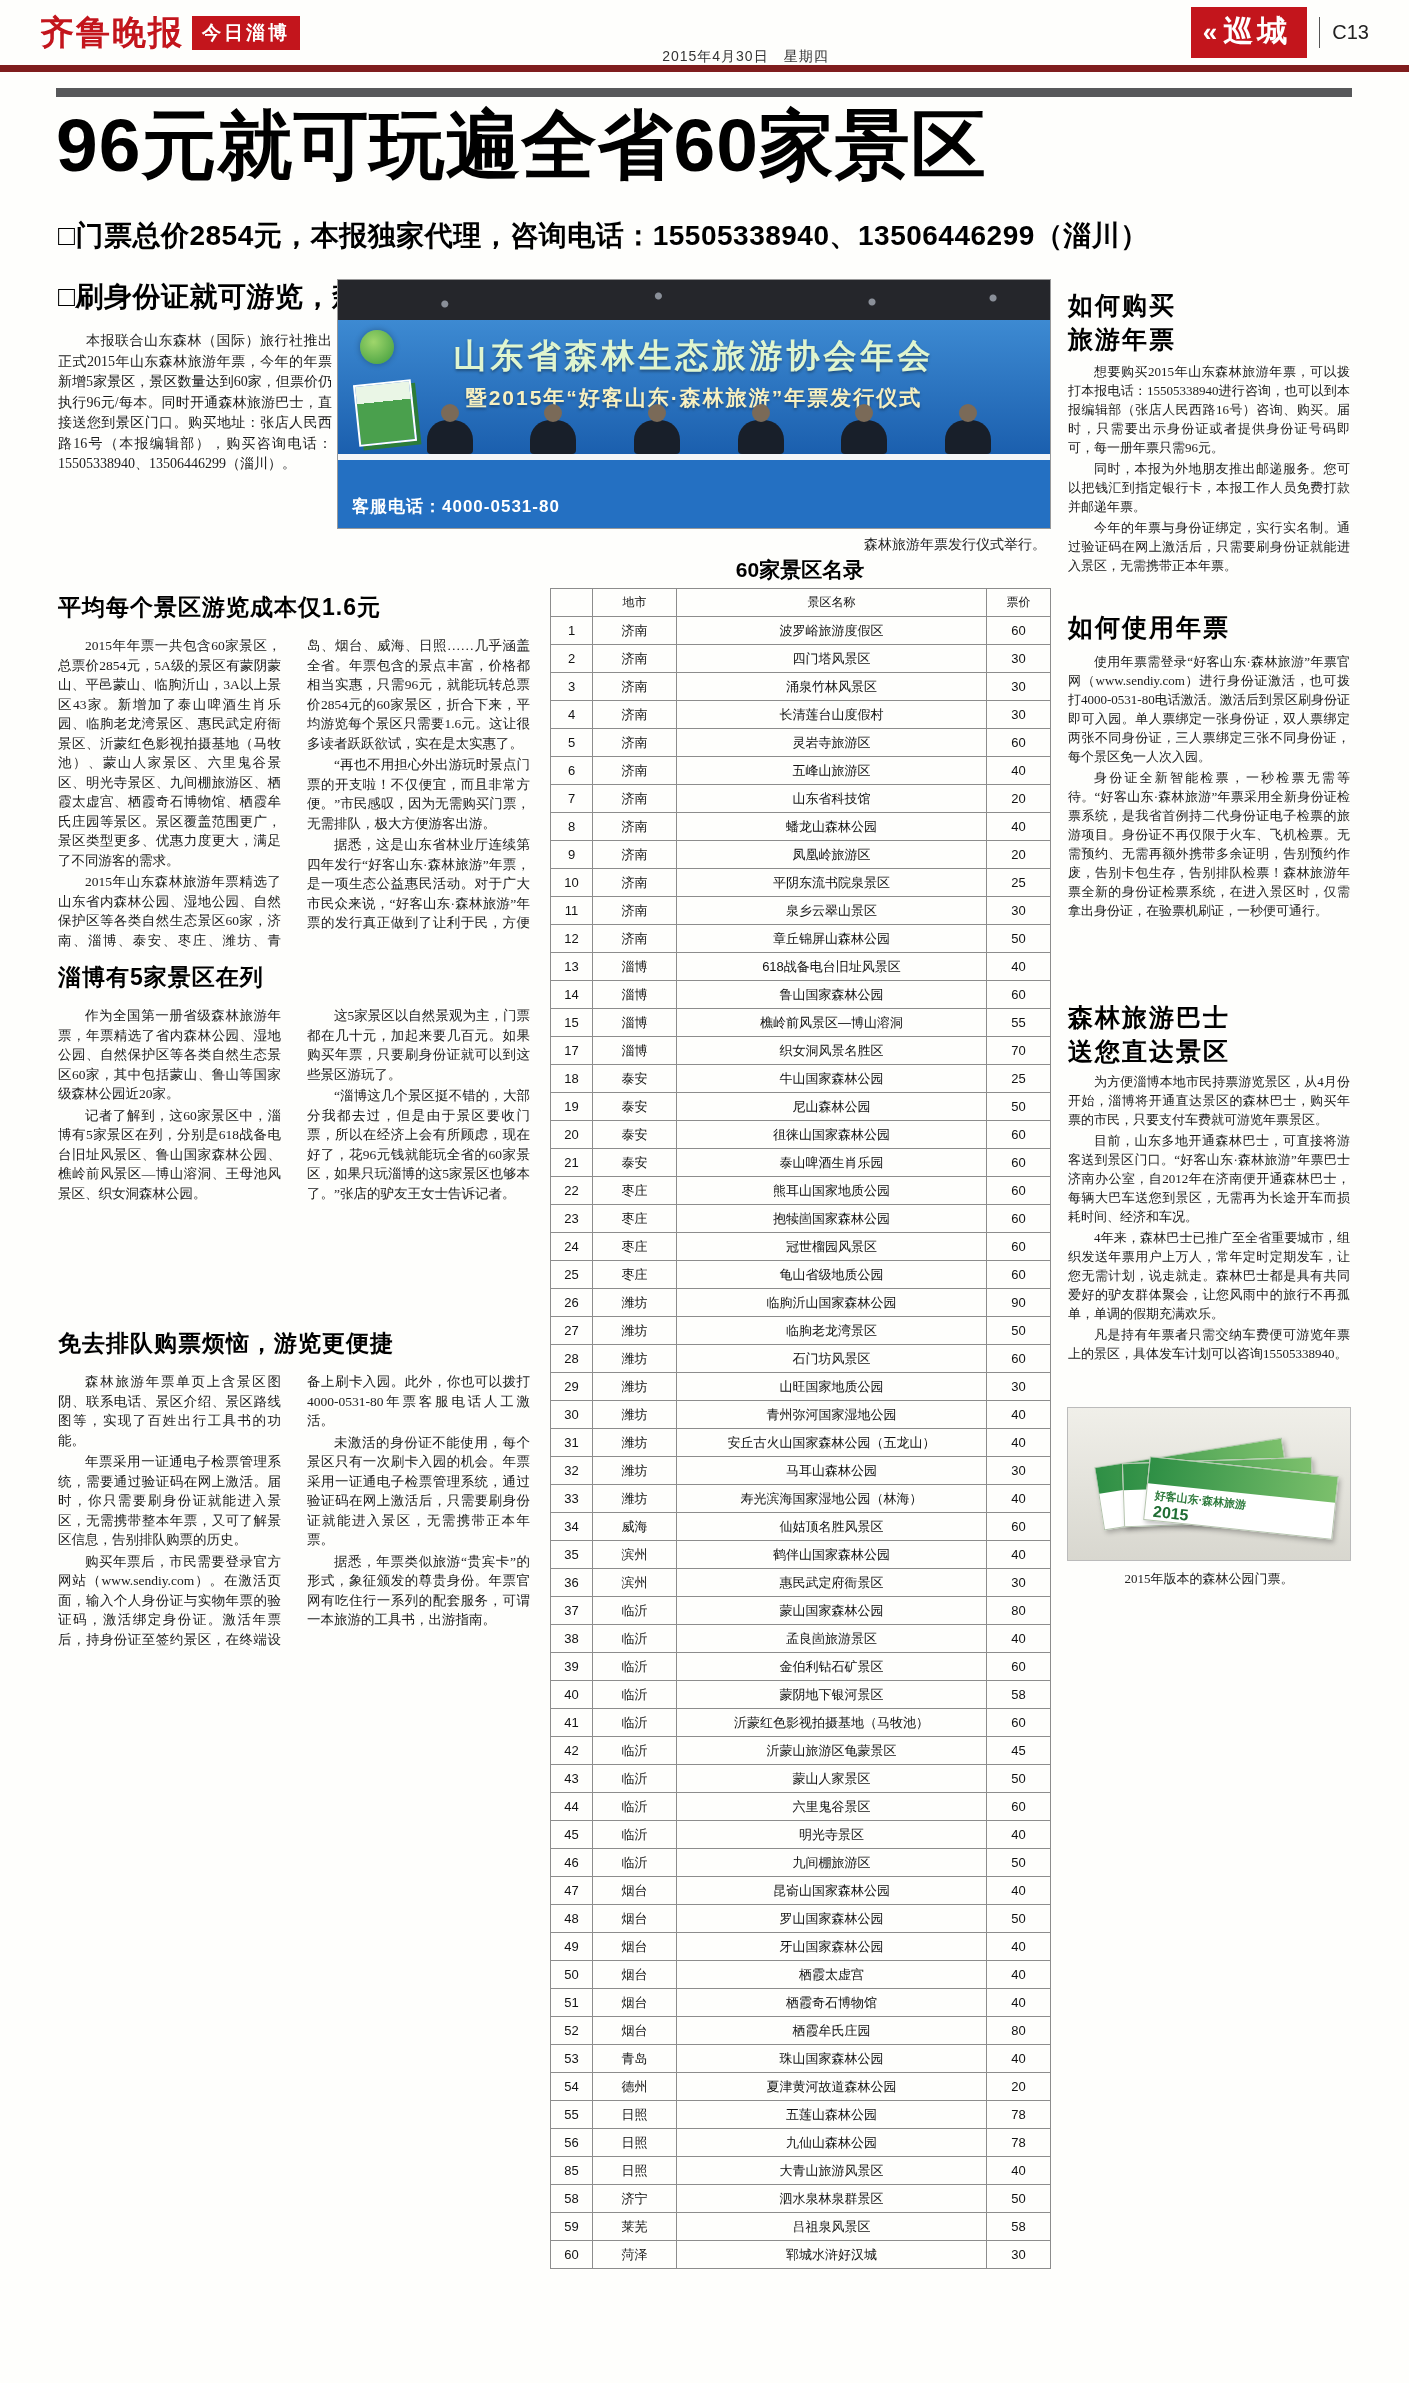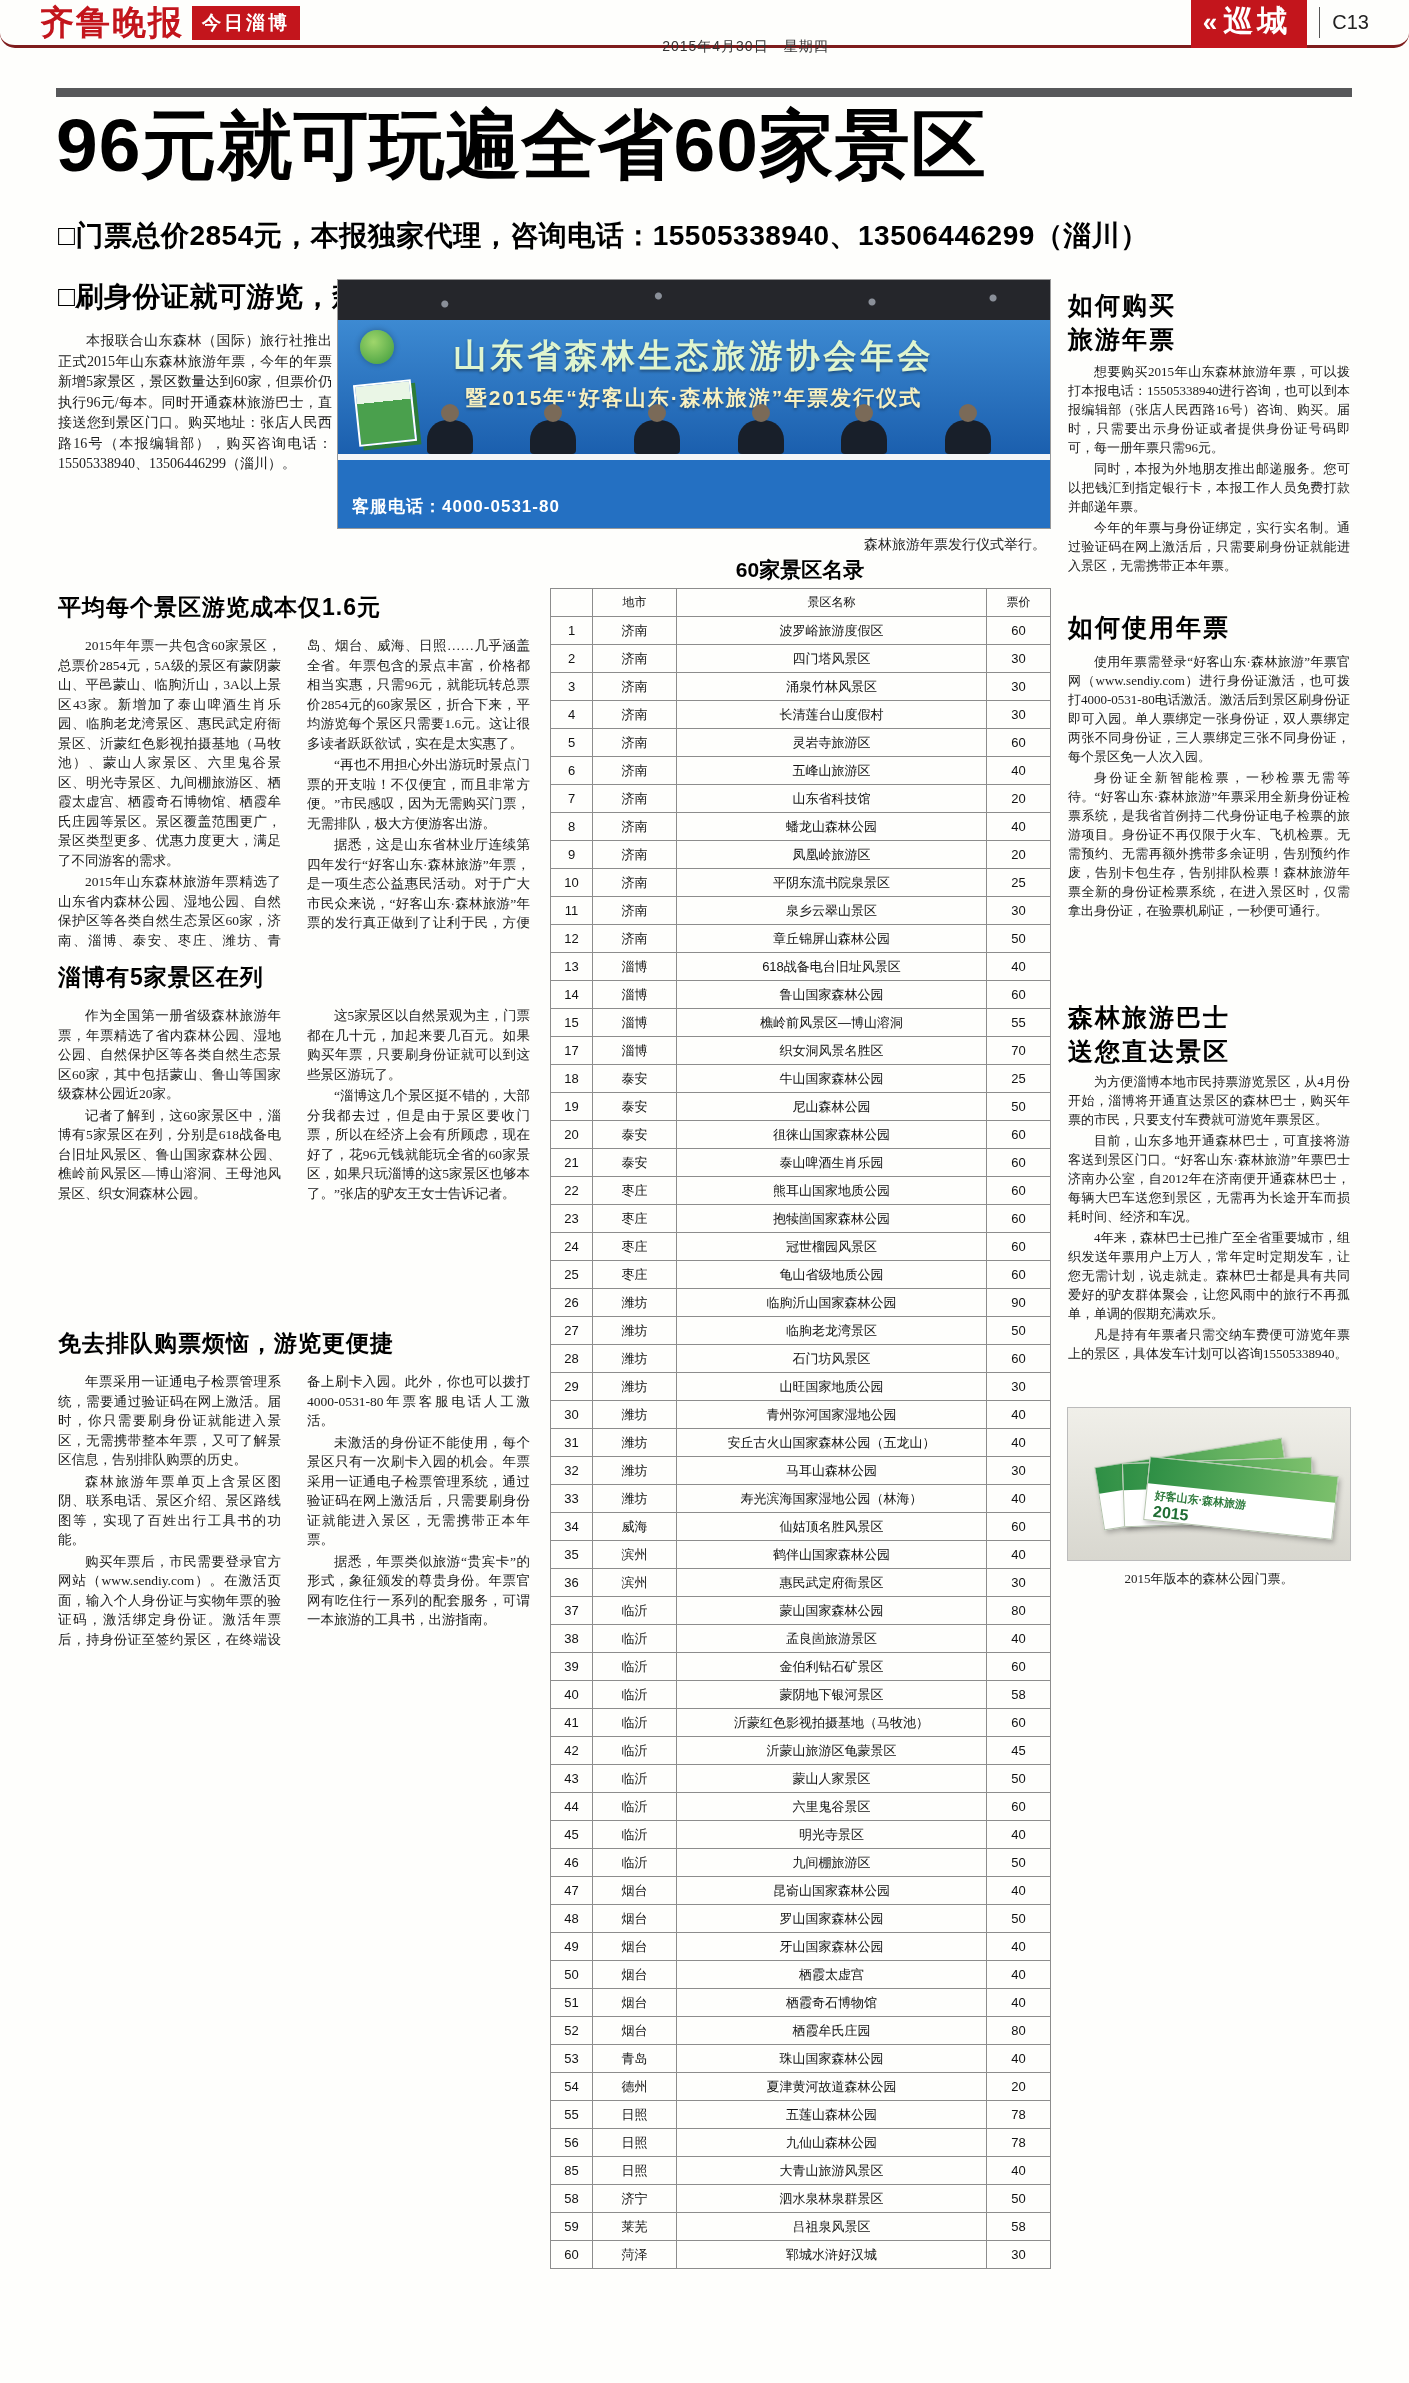--- a/index.html
+++ b/index.html
@@ -1,22 +1,22 @@
 <!DOCTYPE html>
 <html><head>
 <meta charset="utf-8">
 <style>
   * { box-sizing: border-box; margin: 0; padding: 0; }
   html,body { background:#e8e8e8; }
   body { font-family: "Liberation Serif", "DejaVu Serif", serif; color:#1a1a1a; }
   .page { position:relative; width:1409px; height:2383px; background:#fefefc; margin:0 auto; overflow:hidden; }
 
   
-  .masthead { position:absolute; top:0; left:0; right:0; height:48px; border-bottom:3px solid #7f1d1d;
-              display:flex; align-items:center; padding:0 40px;border-radius:15px; }
+  .masthead { position:absolute; top:0; left:0; right:0; height:72px; border-bottom:7px solid #7f1d1d;
+              display:flex; align-items:center; padding:0 40px; }
   .brand { display:flex; align-items:center; gap:8px; }
   .paper-name { font-family:"Liberation Serif", serif; font-weight:900; font-size:34px; color:#c3151c; letter-spacing:2px; }
   .edition-box { background:#c3151c; color:#fff; font-family:"Liberation Sans", sans-serif;
                  font-weight:700; font-size:19px; padding:4px 10px; letter-spacing:3px; }
   .date-line { margin-left:auto; margin-right:auto; font-family:"Liberation Sans", sans-serif;
                font-size:14px; color:#333; letter-spacing:1px;margin-top:48px; }
   .section-badge { background:#c3151c; color:#fff; display:flex; align-items:center; gap:6px;
                    padding:4px 16px 6px 12px; font-family:"Liberation Sans", sans-serif; }
   .badge-icon { font-size:26px; line-height:1; font-weight:700; }
   .badge-label { font-size:30px; font-weight:900; letter-spacing:4px; }
@@ -550,22 +550,22 @@
   <h2 class="sec-heading" id="sec2-h">淄博有5家景区在列</h2>
   <div class="sec-body" id="sec2-b">
       <p>作为全国第一册省级森林旅游年票，年票精选了省内森林公园、湿地公园、自然保护区等各类自然生态景区60家，其中包括蒙山、鲁山等国家级森林公园近20家。</p>
       <p>记者了解到，这60家景区中，淄博有5家景区在列，分别是618战备电台旧址风景区、鲁山国家森林公园、樵岭前风景区—博山溶洞、王母池风景区、织女洞森林公园。</p>
       <p>这5家景区以自然景观为主，门票都在几十元，加起来要几百元。如果购买年票，只要刷身份证就可以到这些景区游玩了。</p>
       <p>“淄博这几个景区挺不错的，大部分我都去过，但是由于景区要收门票，所以在经济上会有所顾虑，现在好了，花96元钱就能玩全省的60家景区，如果只玩淄博的这5家景区也够本了。”张店的驴友王女士告诉记者。</p>
     </div>
 
   <h2 class="sec-heading" id="sec3-h">免去排队购票烦恼，游览更便捷</h2>
   <div class="sec-body" id="sec3-b">
+      <p>森林旅游年票单页上含景区图阴、联系电话、景区介绍、景区路线图等，实现了百姓出行工具书的功能。</p>
       <p>年票采用一证通电子检票管理系统，需要通过验证码在网上激活。届时，你只需要刷身份证就能进入景区，无需携带整本年票，又可了解景区信息，告别排队购票的历史。</p>
-      <p>森林旅游年票单页上含景区图阴、联系电话、景区介绍、景区路线图等，实现了百姓出行工具书的功能。</p>
       <p>购买年票后，市民需要登录官方网站（www.sendiy.com）。在激活页面，输入个人身份证与实物年票的验证码，激活绑定身份证。激活年票后，持身份证至签约景区，在终端设备上刷卡入园。此外，你也可以拨打4000-0531-80年票客服电话人工激活。</p>
       <p>未激活的身份证不能使用，每个景区只有一次刷卡入园的机会。年票采用一证通电子检票管理系统，通过验证码在网上激活后，只需要刷身份证就能进入景区，无需携带正本年票。</p>
       <p>据悉，年票类似旅游“贵宾卡”的形式，象征颁发的尊贵身份。年票官网有吃住行一系列的配套服务，可谓一本旅游的工具书，出游指南。</p>
     </div>
 
   <h2 class="rc-heading" id="rc-h1">
     <span style="display:block">如何购买</span>
     <span style="display:block">旅游年票</span>
   </h2>
   <div class="rc-body" id="rc-b1">

